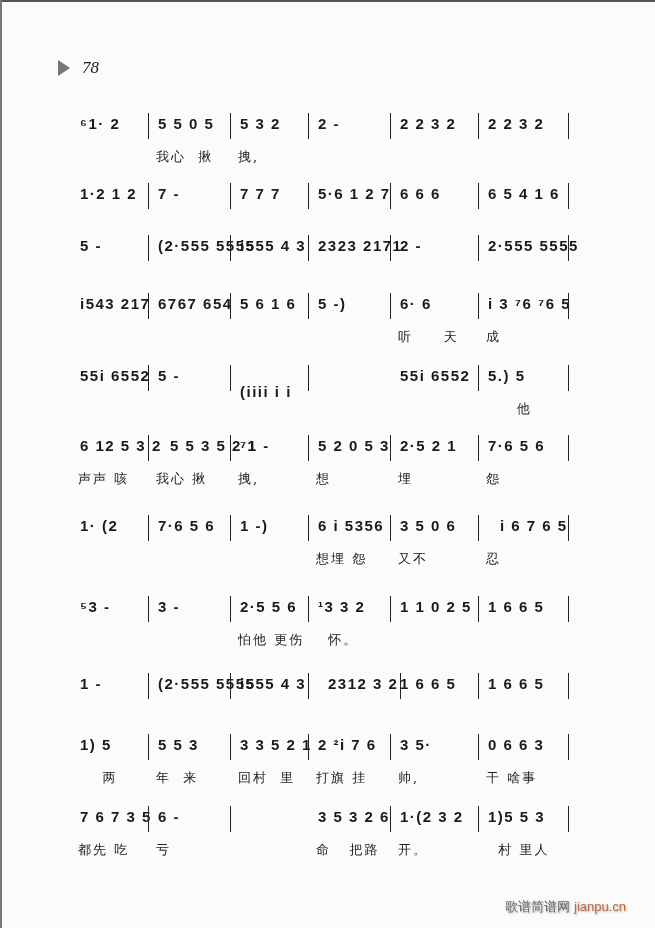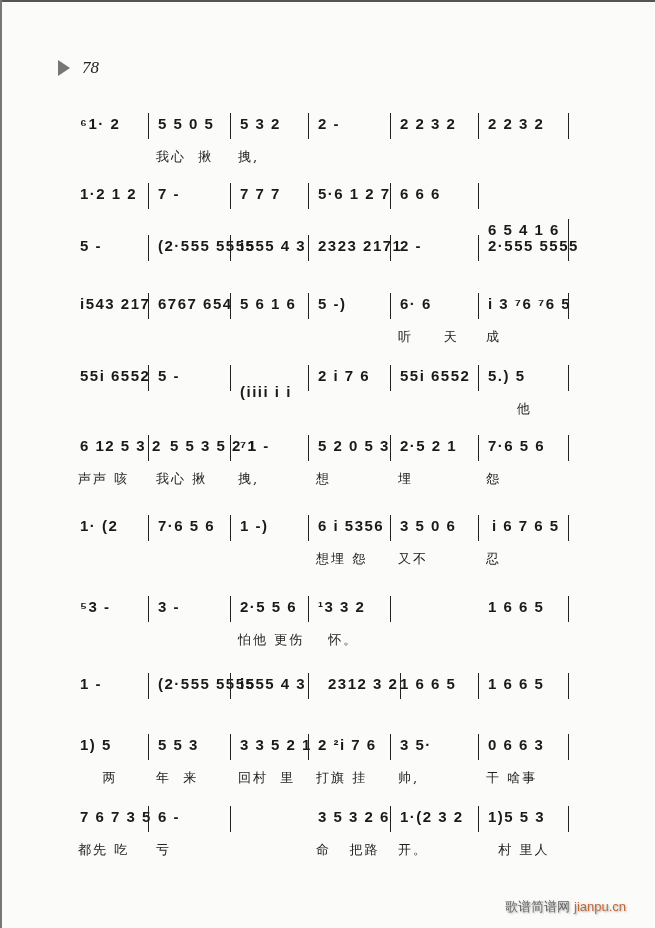--- a/index.html
+++ b/index.html
@@ -94,21 +94,21 @@
       <div class="bar" style="left: 238px; width: 82px;">
         <span class="notes" style="left: 6px;">5·6 1 2 7</span>
         <span class="lyrics" style="left: 4px;"></span>
         <div class="barline" style="left: 78px;"></div>
       </div>
       <div class="bar" style="left: 320px; width: 88px;">
         <span class="notes" style="left: 6px;">6  6 6</span>
         <span class="lyrics" style="left: 4px;"></span>
         <div class="barline" style="left: 84px;"></div>
       </div>
-      <div class="bar" style="left: 408px; width: 90px; margin-top: 36px;">
+      <div class="bar" style="left: 408px; width: 90px;">
         <span class="notes" style="left: 6px;">6 5 4 1 6</span>
         <span class="lyrics" style="left: 4px;"></span>
         <div class="barline" style="left: 86px;"></div>
       </div>
     </div>
     <div class="system" style="top: 232px;">
       <div class="bar" style="left: 0px; width: 78px;">
         <span class="notes" style="left: 6px;">5  -</span>
         <span class="lyrics" style="left: 4px;"></span>
         <div class="barline" style="left: 74px;"></div>
@@ -180,25 +180,20 @@
       <div class="bar" style="left: 78px; width: 82px;">
         <span class="notes" style="left: 6px;">5    -</span>
         <span class="lyrics" style="left: 4px;"></span>
         <div class="barline" style="left: 78px;"></div>
       </div>
       <div class="bar" style="left: 160px; width: 78px;">
         <span class="notes" style="left: 6px; margin-top: 16px;">(iiii i i</span>
         <span class="lyrics" style="left: 4px;"></span>
         <div class="barline" style="left: 74px;"></div>
       </div>
-      <div class="bar" style="left: 238px; width: 82px;">
-        <span class="notes" style="left: 6px;">2 i  7 6</span>
-        <span class="lyrics" style="left: 4px;"></span>
-        <div class="barline" style="left: 78px;"></div>
-      </div>
       <div class="bar" style="left: 320px; width: 88px;">
         <span class="notes" style="left: 6px;">55i 6552</span>
         <span class="lyrics" style="left: 4px;"></span>
         <div class="barline" style="left: 84px;"></div>
       </div>
       <div class="bar" style="left: 408px; width: 90px;">
         <span class="notes" style="left: 6px;">5.)  5</span>
         <span class="lyrics" style="left: 4px;">     他</span>
         <div class="barline" style="left: 86px;"></div>
       </div>
@@ -255,21 +250,21 @@
         <span class="notes" style="left: 6px;">6 i  5356</span>
         <span class="lyrics" style="left: 4px;">想埋 怨</span>
         <div class="barline" style="left: 78px;"></div>
       </div>
       <div class="bar" style="left: 320px; width: 88px;">
         <span class="notes" style="left: 6px;">3 5  0 6</span>
         <span class="lyrics" style="left: 4px;">又不</span>
         <div class="barline" style="left: 84px;"></div>
       </div>
       <div class="bar" style="left: 408px; width: 90px;">
-        <span class="notes" style="left: 10px;">i 6 7  6 5</span>
+        <span class="notes" style="left: 18px;">i 6 7  6 5</span>
         <span class="lyrics" style="left: 4px;">忍</span>
         <div class="barline" style="left: 86px;"></div>
       </div>
     </div>
     <div class="system" style="top: 593px;">
       <div class="bar" style="left: 0px; width: 78px;">
         <span class="notes" style="left: 6px;">⁵3   -</span>
         <span class="lyrics" style="left: 4px;"></span>
         <div class="barline" style="left: 74px;"></div>
       </div>
@@ -280,20 +275,25 @@
       </div>
       <div class="bar" style="left: 160px; width: 78px;">
         <span class="notes" style="left: 6px;">2·5  5 6</span>
         <span class="lyrics" style="left: 4px;">怕他 更伤</span>
         <div class="barline" style="left: 74px;"></div>
       </div>
       <div class="bar" style="left: 238px; width: 82px;">
         <span class="notes" style="left: 6px;">¹3  3 2</span>
         <span class="lyrics" style="left: 4px;">  怀。</span>
         <div class="barline" style="left: 78px;"></div>
+      </div>
+      <div class="bar" style="left: 320px; width: 88px;">
+        <span class="notes" style="left: 6px;">1 1  0 2 5</span>
+        <span class="lyrics" style="left: 4px;"></span>
+        <div class="barline" style="left: 84px;"></div>
       </div>
       <div class="bar" style="left: 408px; width: 90px;">
         <span class="notes" style="left: 6px;">1 6  6 5</span>
         <span class="lyrics" style="left: 4px;"></span>
         <div class="barline" style="left: 86px;"></div>
       </div>
     </div>
     <div class="system" style="top: 670px;">
       <div class="bar" style="left: 0px; width: 78px;">
         <span class="notes" style="left: 6px;">1   -</span>

